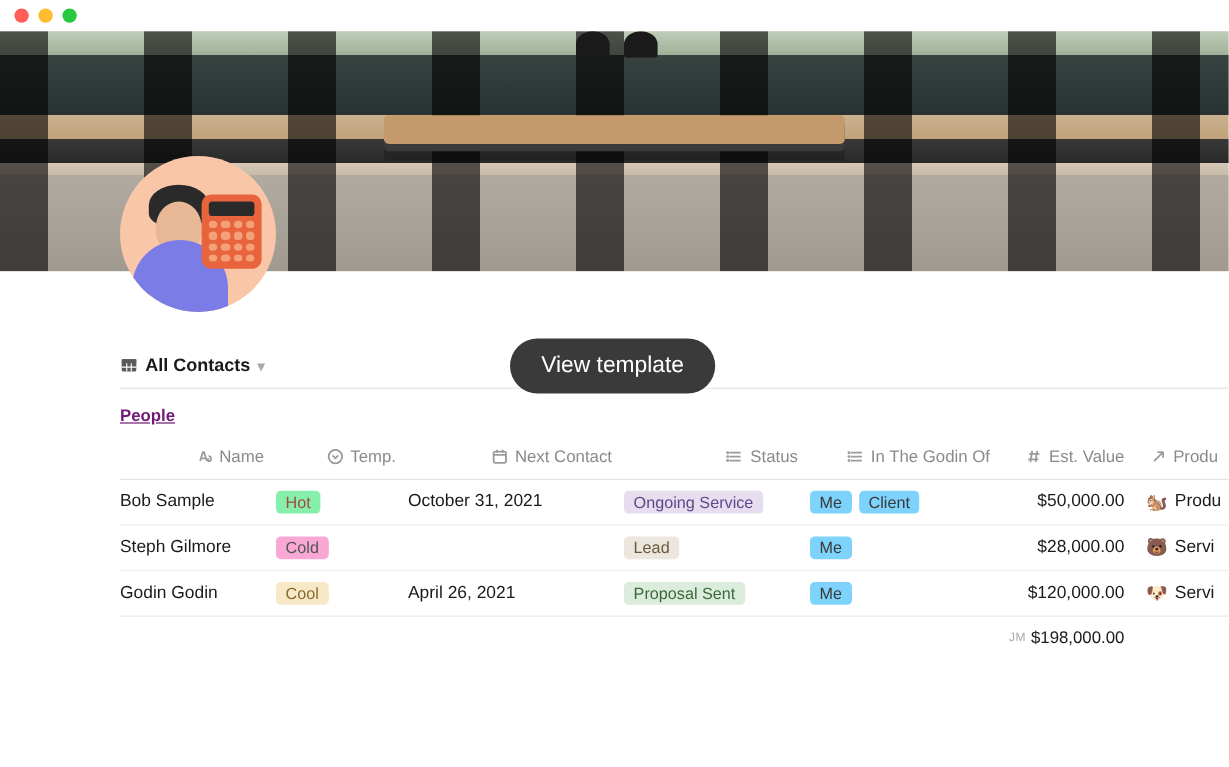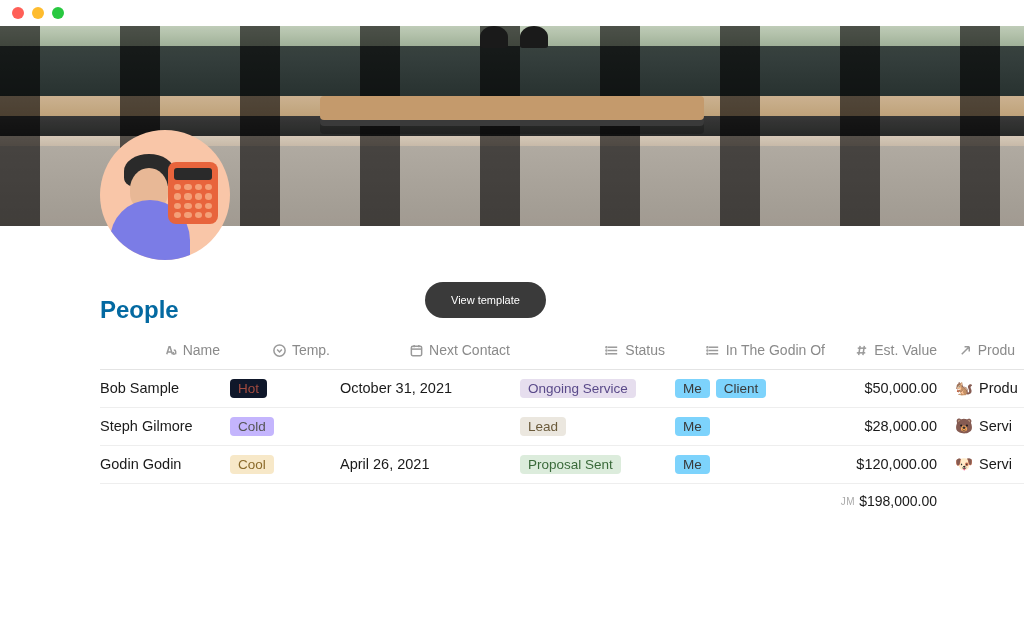--- a/index.html
+++ b/index.html
@@ -133,21 +133,21 @@
     font-weight: 700;
     color: #1a1a1a;
     margin-bottom: 28px;
   }
   .view-template-btn {
     position: absolute;
     left: 425px;
     top: 56px;
     background: #3a3a3a;
     color: #fff;
-    font-size: 11px;
+    font-size: 19px;
     font-weight: 500;
     padding: 12px 26px;
     border-radius: 999px;
     border: none;
     cursor: pointer;
     text-align: right;
   }
 
   .view-selector {
     display: inline-flex;
@@ -166,24 +166,25 @@
     display: inline-flex;
     align-items: center;
     gap: 6px;
   }
   .chev {
     color: #aaa;
     font-size: 12px;
   }
 
   .section-title {
-    font-size: 24px;
+    font-size: 14px;
     font-weight: 700;
-    color: #0369a1;
+    color: #701a75;
     margin-bottom: 10px;
+    text-decoration: underline;
   }
 
   table {
     border-collapse: collapse;
     width: 924px;
     table-layout: fixed;
   }
   th {
     text-align: right;
     font-weight: 400;
@@ -215,22 +216,22 @@
   .col-hands { width: 160px; }
   .col-est { width: 120px; text-align: right; padding-right: 18px;}
   .col-product { width: 70px; }
 
   .tag {
     display: inline-block;
     padding: 2px 8px;
     border-radius: 4px;
     font-size: 13.5px;
   }
-  .tag-hot  { background: #0f172a; color: #a24a3f; }
-  .tag-cold { background: #c4b5fd; color: #555; }
+  .tag-hot  { background: #86efac; color: #a24a3f; }
+  .tag-cold { background: #f9a8d4; color: #555; }
   .tag-cool { background: #f7e8c8; color: #8a6a2a; }
   .tag-ongoing  { background: #e6deee; color: #5a4a8a; }
   .tag-lead     { background: #ebe7df; color: #6a5a3a; }
   .tag-proposal { background: #dcecdc; color: #3a6a3a; }
   .tag-plain { background: #7dd3fc; color: #3a3a3a; }
 
   .est { text-align: right; padding-right: 18px;}
   .product-cell { display: inline-flex; align-items: center; gap: 6px; }
   .emoji { width: 18px; display: inline-block; }
 
@@ -278,20 +279,33 @@
         <span></span>
         <span></span>
     </div>
   </div>
 </div>
 
 <div class="content">
 
   <button class="view-template-btn">View template</button>
 
+  <div class="view-selector">
+    <span class="view-label-wrap">
+      <svg class="ico ico-table" viewBox="0 0 16 16">
+          <rect x="1.5" y="2.5" width="13" height="11" rx="1.5"></rect>
+          <rect x="1.5" y="2.5" width="13" height="3.5"></rect>
+          <line x1="6" y1="6" x2="6" y2="13.5" stroke="#fff" stroke-width="1"></line>
+          <line x1="10" y1="6" x2="10" y2="13.5" stroke="#fff" stroke-width="1"></line>
+          <line x1="1.5" y1="9.5" x2="14.5" y2="9.5" stroke="#fff" stroke-width="1"></line>
+        </svg>
+      <span>All Contacts</span>
+      <span class="chev">▾</span>
+    </span>
+  </div>
 
   <div class="section-title">People</div>
 
   <table>
     <thead>
       <tr>
         <th class="col-name">
           <span class="hcell">
             <svg class="ico" viewBox="0 0 16 16">
                 <path d="M4 12l2.5-8h1L10 12M5 9.5h4"></path>

